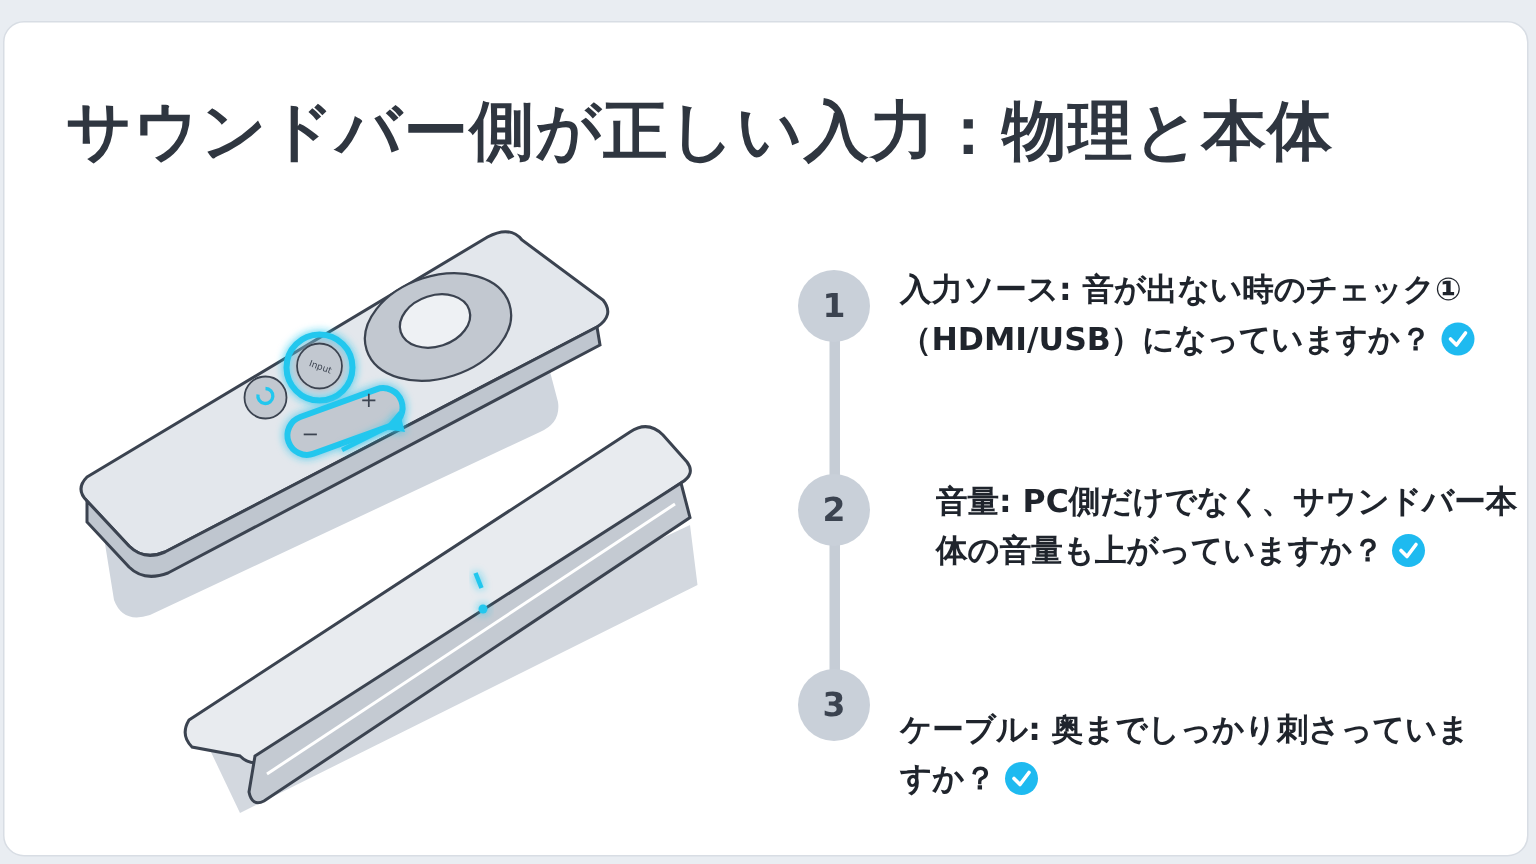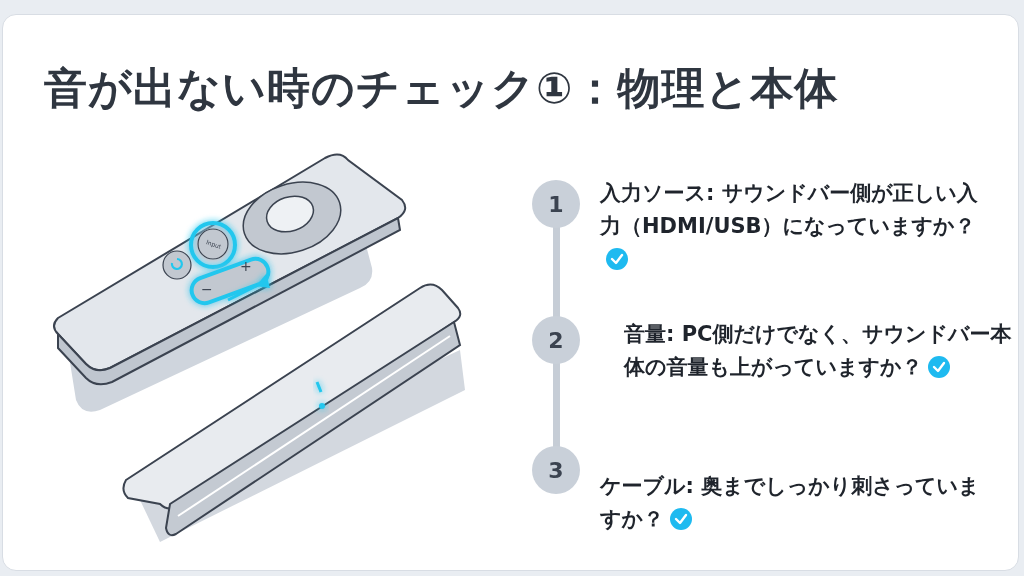--- a/index.html
+++ b/index.html
@@ -37,21 +37,21 @@
     display:inline-block; width:22px; height:22px; border-radius:50%;
     background:#1ebaf0; vertical-align:-4px; margin-left:6px; position:relative;
   }
   .check svg { position:absolute; left:4px; top:5px; }
 </style>
 </head>
 <body>
 
 <div class="card"></div>
 
-<h1 class="title">音が出ない時のチェック①：物理と本体</h1>
+<h1 class="title">サウンドバー側が正しい入力：物理と本体</h1>
 
 <svg class="illus" viewBox="0 0 440 400" xmlns="http://www.w3.org/2000/svg">
   <defs>
     <filter id="glow" x="-50%" y="-50%" width="200%" height="200%">
       <feGaussianBlur stdDeviation="3" result="b"></feGaussianBlur>
       <feMerge>
           <feMergeNode in="b"></feMergeNode>
           <feMergeNode in="SourceGraphic"></feMergeNode>
         </feMerge>
     </filter>
@@ -105,21 +105,21 @@
       <line x1="277" y1="232" x2="281" y2="242" stroke="#22c7ee" stroke-width="3"></line>
       <circle cx="282" cy="256" r="3" fill="#22c7ee"></circle>
     </g>
   </g>
 </svg>
 
 <div class="timeline-line"></div>
 
 <div class="step-circle" style="top:180px;">1</div>
 <div class="step-text" style="top:177px;">
-  <span>入力ソース: サウンドバー側が正しい入力（HDMI/USB）になっていますか？</span><span class="check"><svg width="14" height="12" viewBox="0 0 14 12">
+  <span>入力ソース: 音が出ない時のチェック①（HDMI/USB）になっていますか？</span><span class="check"><svg width="14" height="12" viewBox="0 0 14 12">
         <path d="M2 6 L6 10 L12 2" fill="none" stroke="#fff" stroke-width="2.4" stroke-linecap="round" stroke-linejoin="round"></path>
       </svg></span>
 </div>
 
 <div class="step-circle" style="top:316px;">2</div>
 <div class="step-text" style="top:318px;margin-left:24px;">
   <span>音量: PC側だけでなく、サウンドバー本体の音量も上がっていますか？</span><span class="check"><svg width="14" height="12" viewBox="0 0 14 12">
         <path d="M2 6 L6 10 L12 2" fill="none" stroke="#fff" stroke-width="2.4" stroke-linecap="round" stroke-linejoin="round"></path>
       </svg></span>
 </div>

